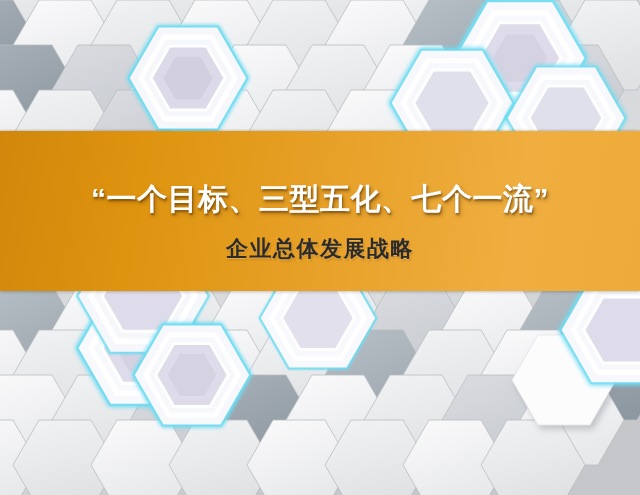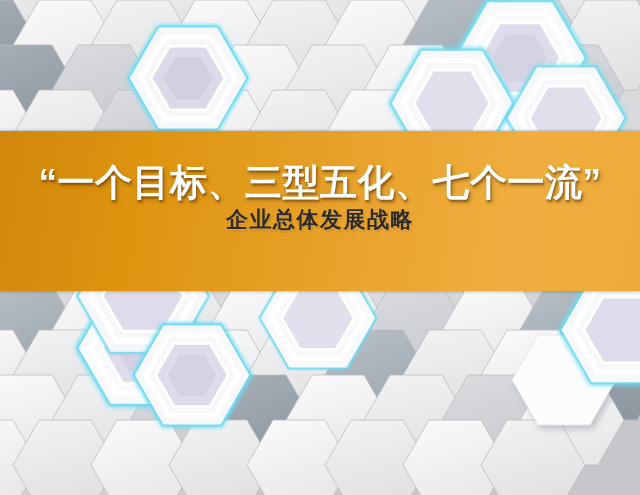--- a/index.html
+++ b/index.html
@@ -45,32 +45,33 @@
   }
   #banner-inner {
     position: absolute;
     inset: 0;
     display: flex;
     flex-direction: column;
     align-items: center;
     justify-content: flex-start;
   }
   #main-title {
-    margin-top: 28px;
-    font-size: 37px;
+    margin-top: 44px;
+    font-size: 30px;
     line-height: 48px;
     font-weight: bold;
     color: #ffffff;
     letter-spacing: 0.5px;
     white-space: nowrap;
     text-shadow:
       1px 2px 2px rgba(90,50,0,0.55),
       2px 3px 4px rgba(80,45,0,0.30);
   }
   #sub-title {
+    margin-top: 13px;
     font-size: 22px;
     line-height: 26px;
     font-weight: bold;
     color: #2c2b29;
     letter-spacing: 1.5px;
     white-space: nowrap;
     text-shadow:
       0 1px 1px rgba(255,220,150,0.45),
       1px 2px 2px rgba(120,70,0,0.28);
   }

